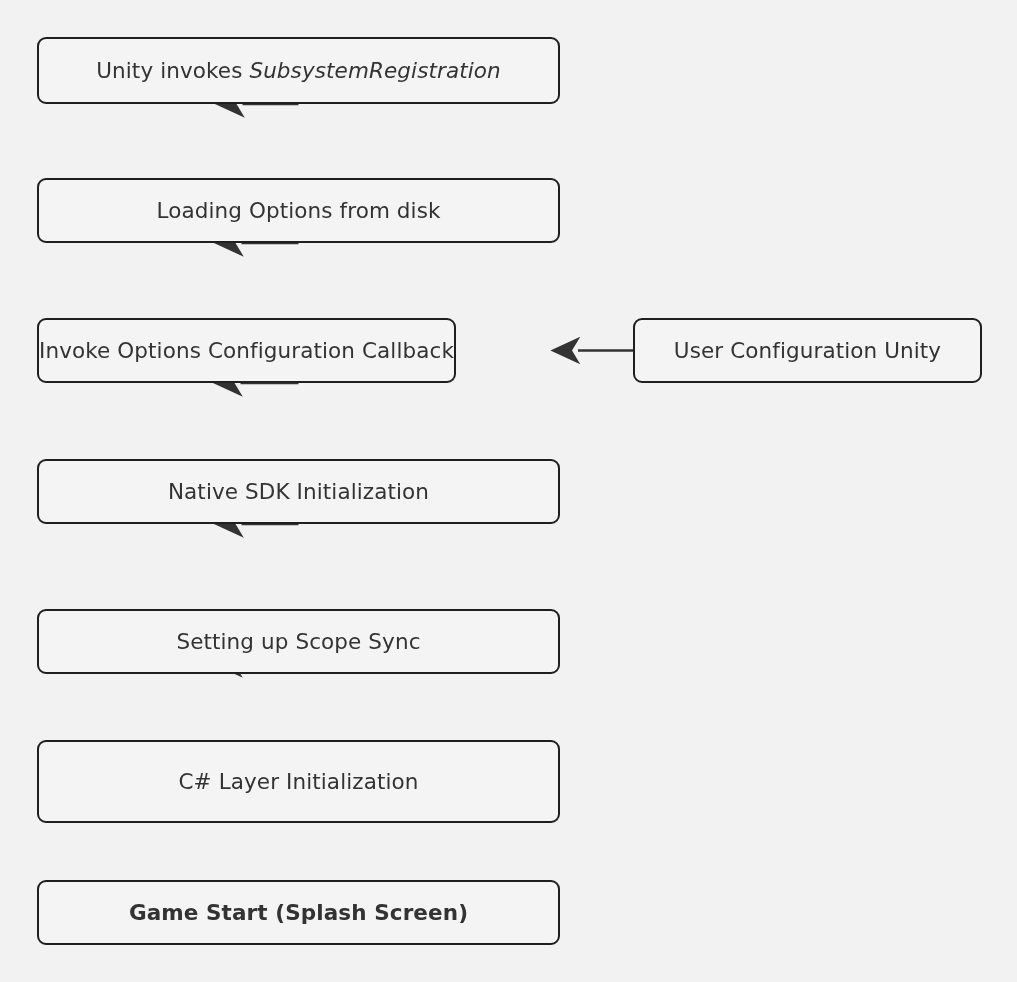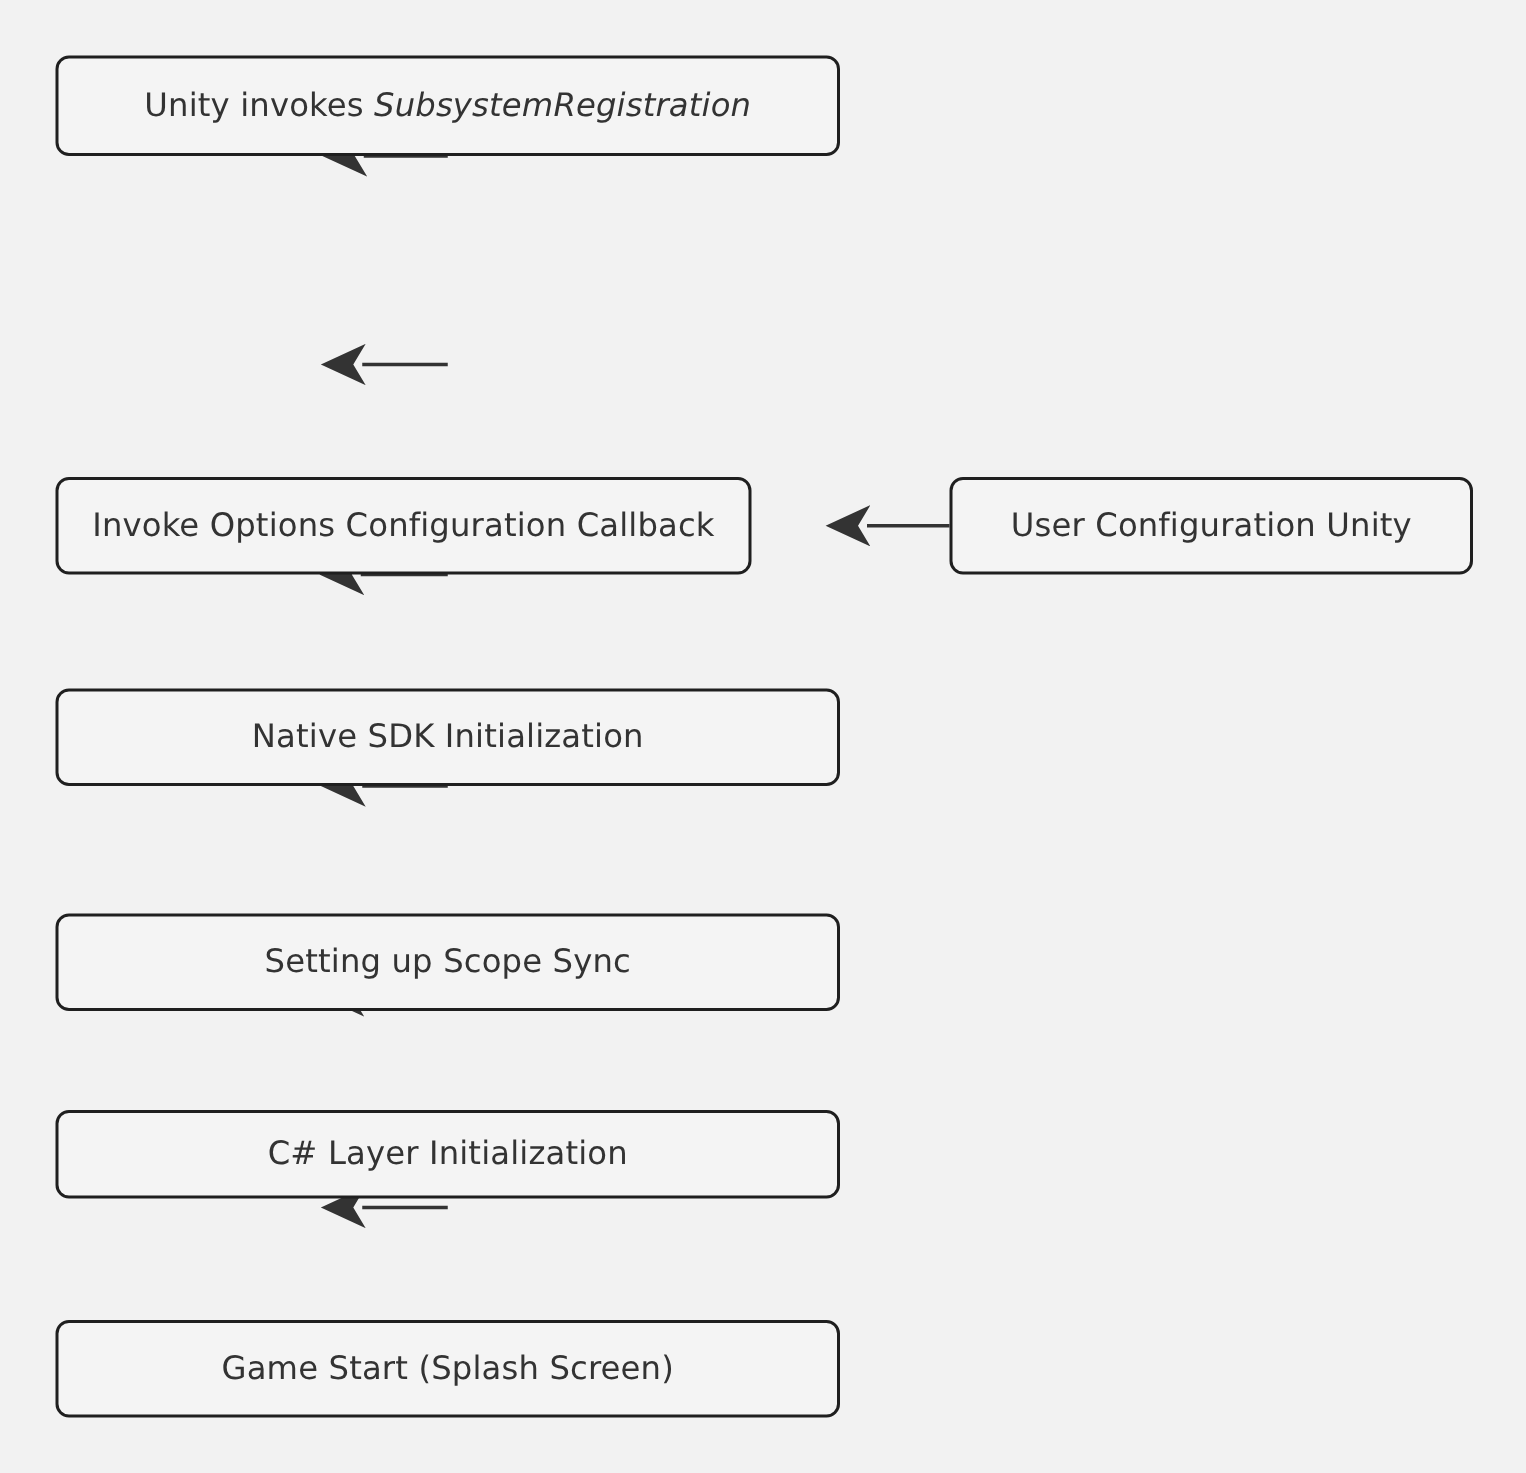--- a/index.html
+++ b/index.html
@@ -84,38 +84,41 @@
       <line x1="633" y1="350.5" x2="578" y2="350.5" stroke="#333333" stroke-width="2.3" marker-end="url(#arrow-down)"></line>
     </g>
   </svg>
 
   <div class="node" style="left:37px; top:37px; width:523px; height:67px;">
     <div class="node-label">
       <span>Unity invokes </span><em>SubsystemRegistration</em>
     </div>
   </div>
 
+  <div class="node" style="left:37px; top:178px; width:523px; height:65px;">
+    <div class="node-label">Loading Options from disk</div>
+  </div>
 
-  <div class="node" style="left:37px; top:318px; width:464px; height:65px;">
+  <div class="node" style="left:37px; top:318px; width:419px; height:65px;">
     <div class="node-label">Invoke Options Configuration Callback</div>
   </div>
 
   <div class="node" style="left:37px; top:459px; width:523px; height:65px;">
     <div class="node-label">Native SDK Initialization</div>
   </div>
 
   <div class="node" style="left:37px; top:599px; width:523px; height:65px;margin-top:10px;">
     <div class="node-label">Setting up Scope Sync</div>
   </div>
 
-  <div class="node" style="left:37px; top:740px; width:523px; height:59px;">
+  <div class="node" style="left:37px; top:740px; width:523px; height:83px;">
     <div class="node-label">C# Layer Initialization</div>
   </div>
 
-  <div class="node" style="left:37px; top:880px; width:523px; height:65px;">
+  <div class="node" style="left:37px; top:880px; width:523px; height:65px;font-weight:bold;">
     <div class="node-label">Game Start (Splash Screen)</div>
   </div>
 
   <div class="node" style="left:633px; top:318px; width:349px; height:65px;">
     <div class="node-label">User Configuration Unity</div>
   </div>
 
 </div>
 
 </body></html>

